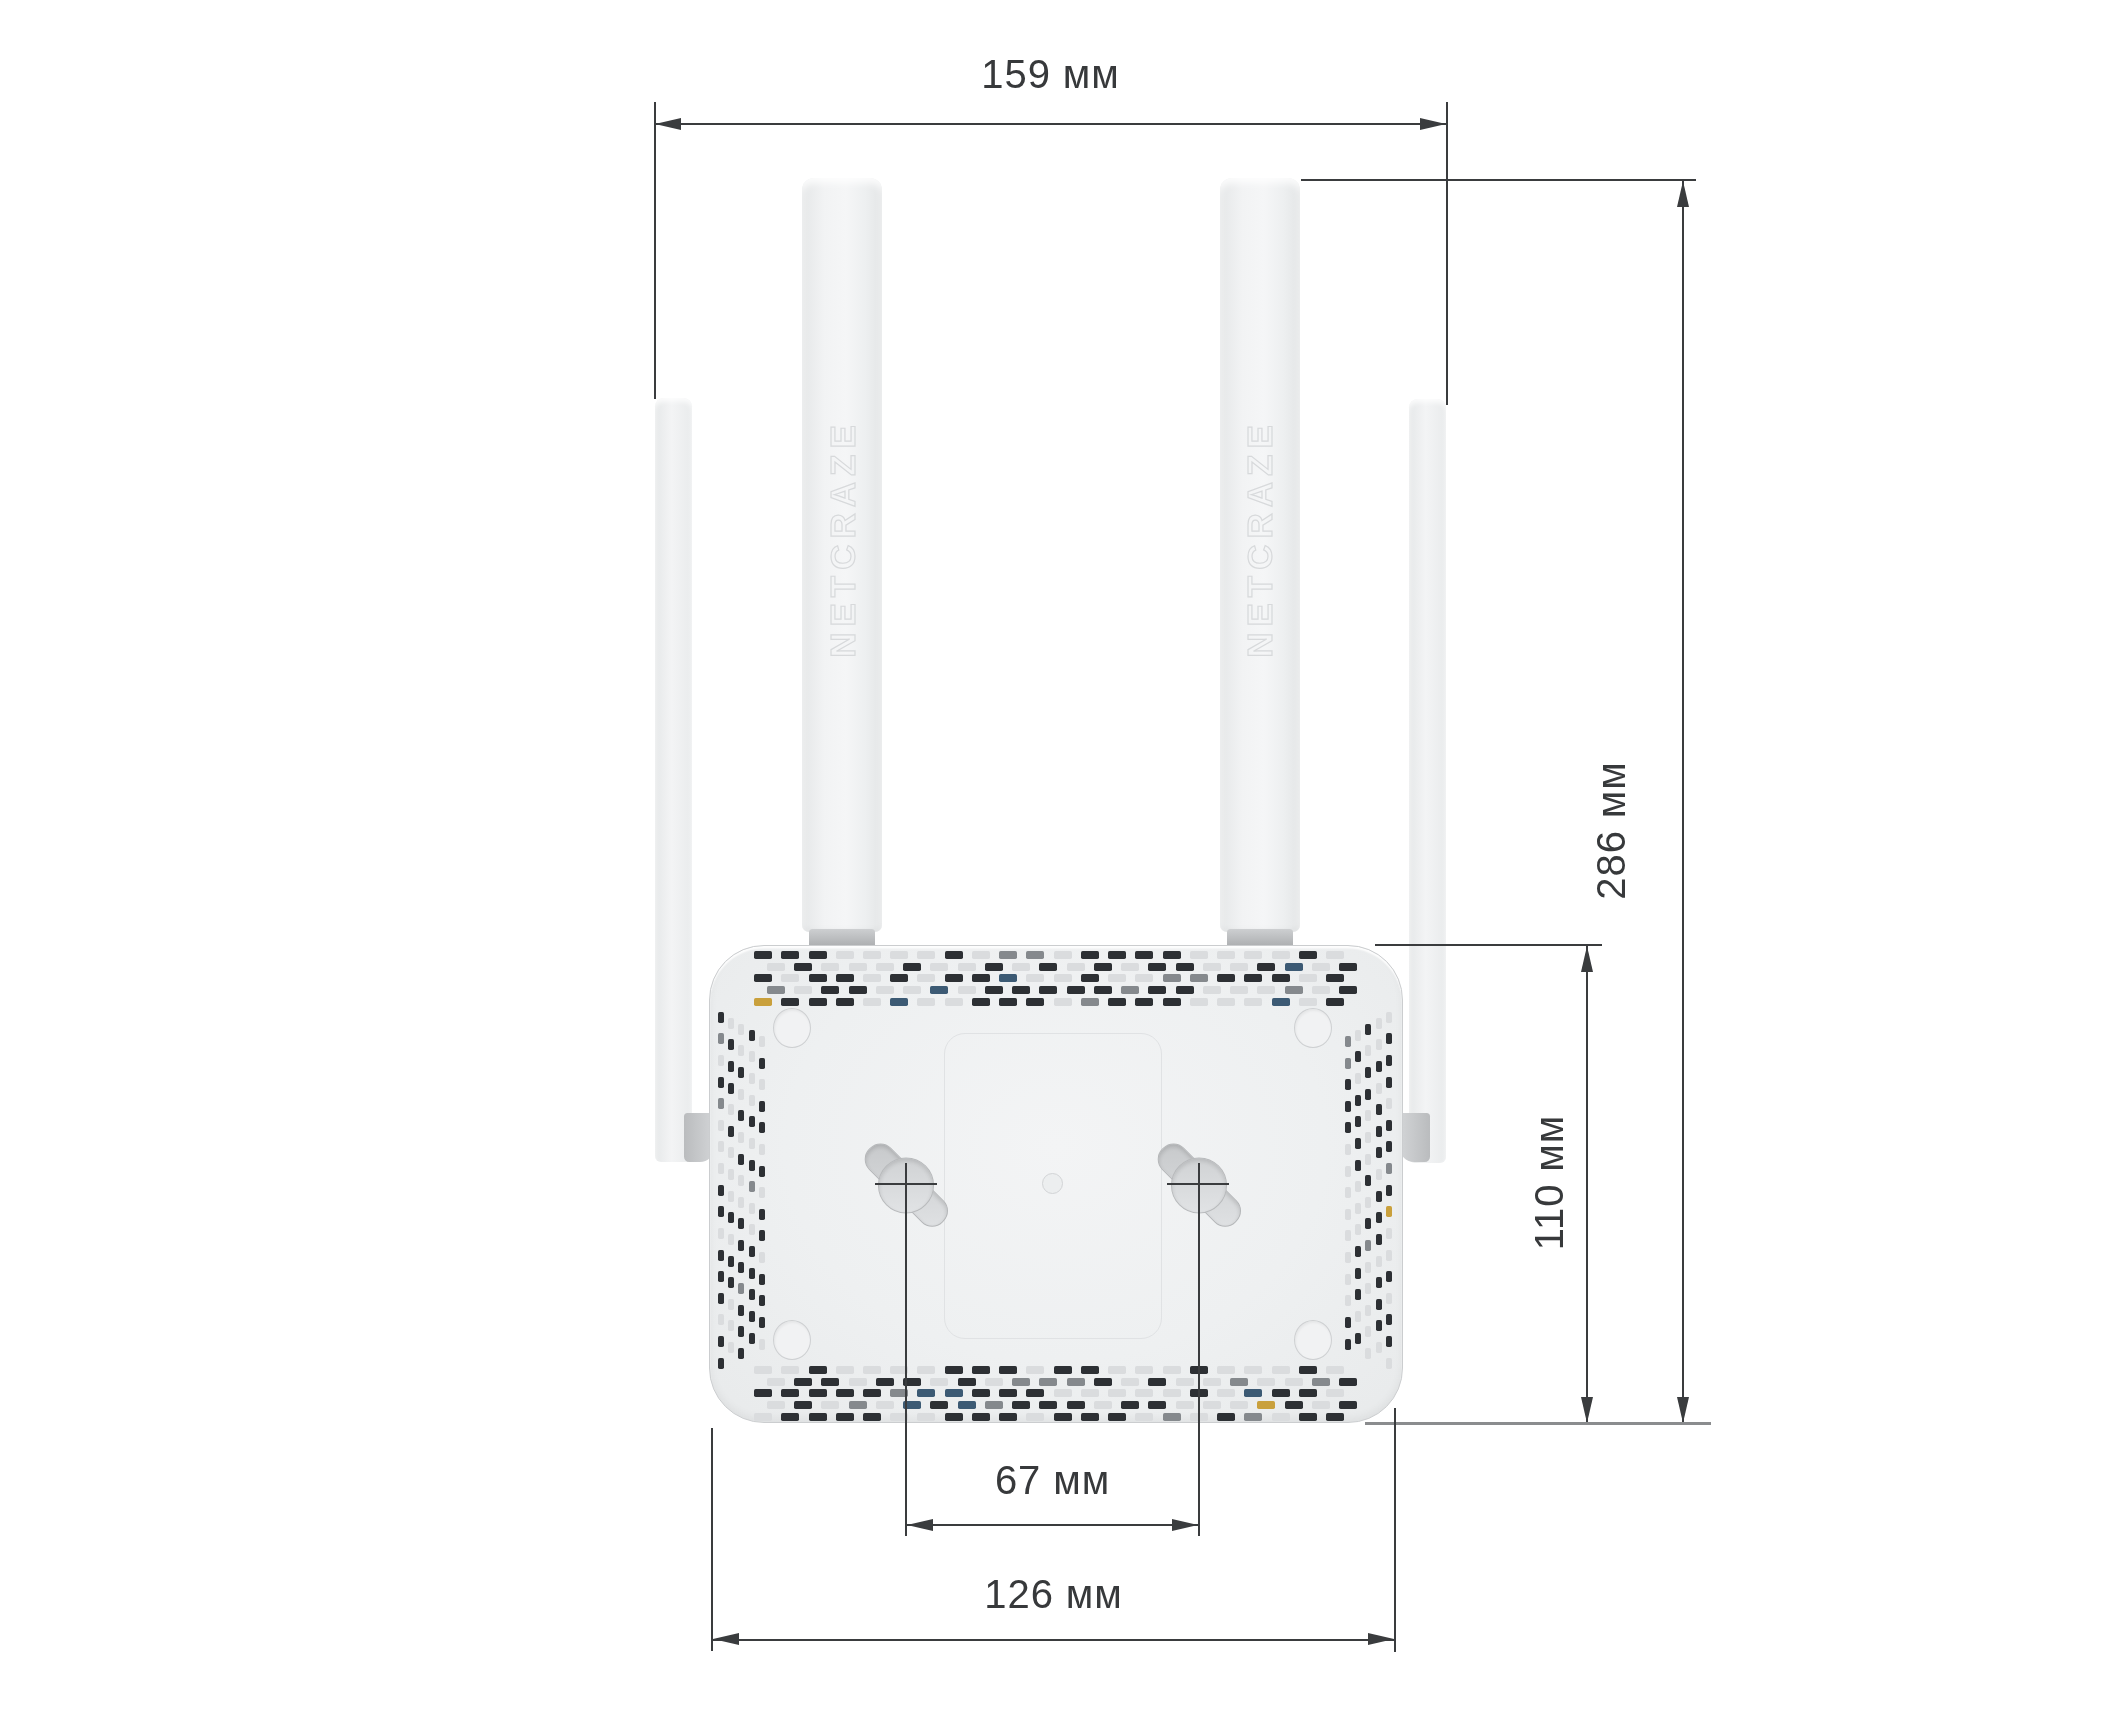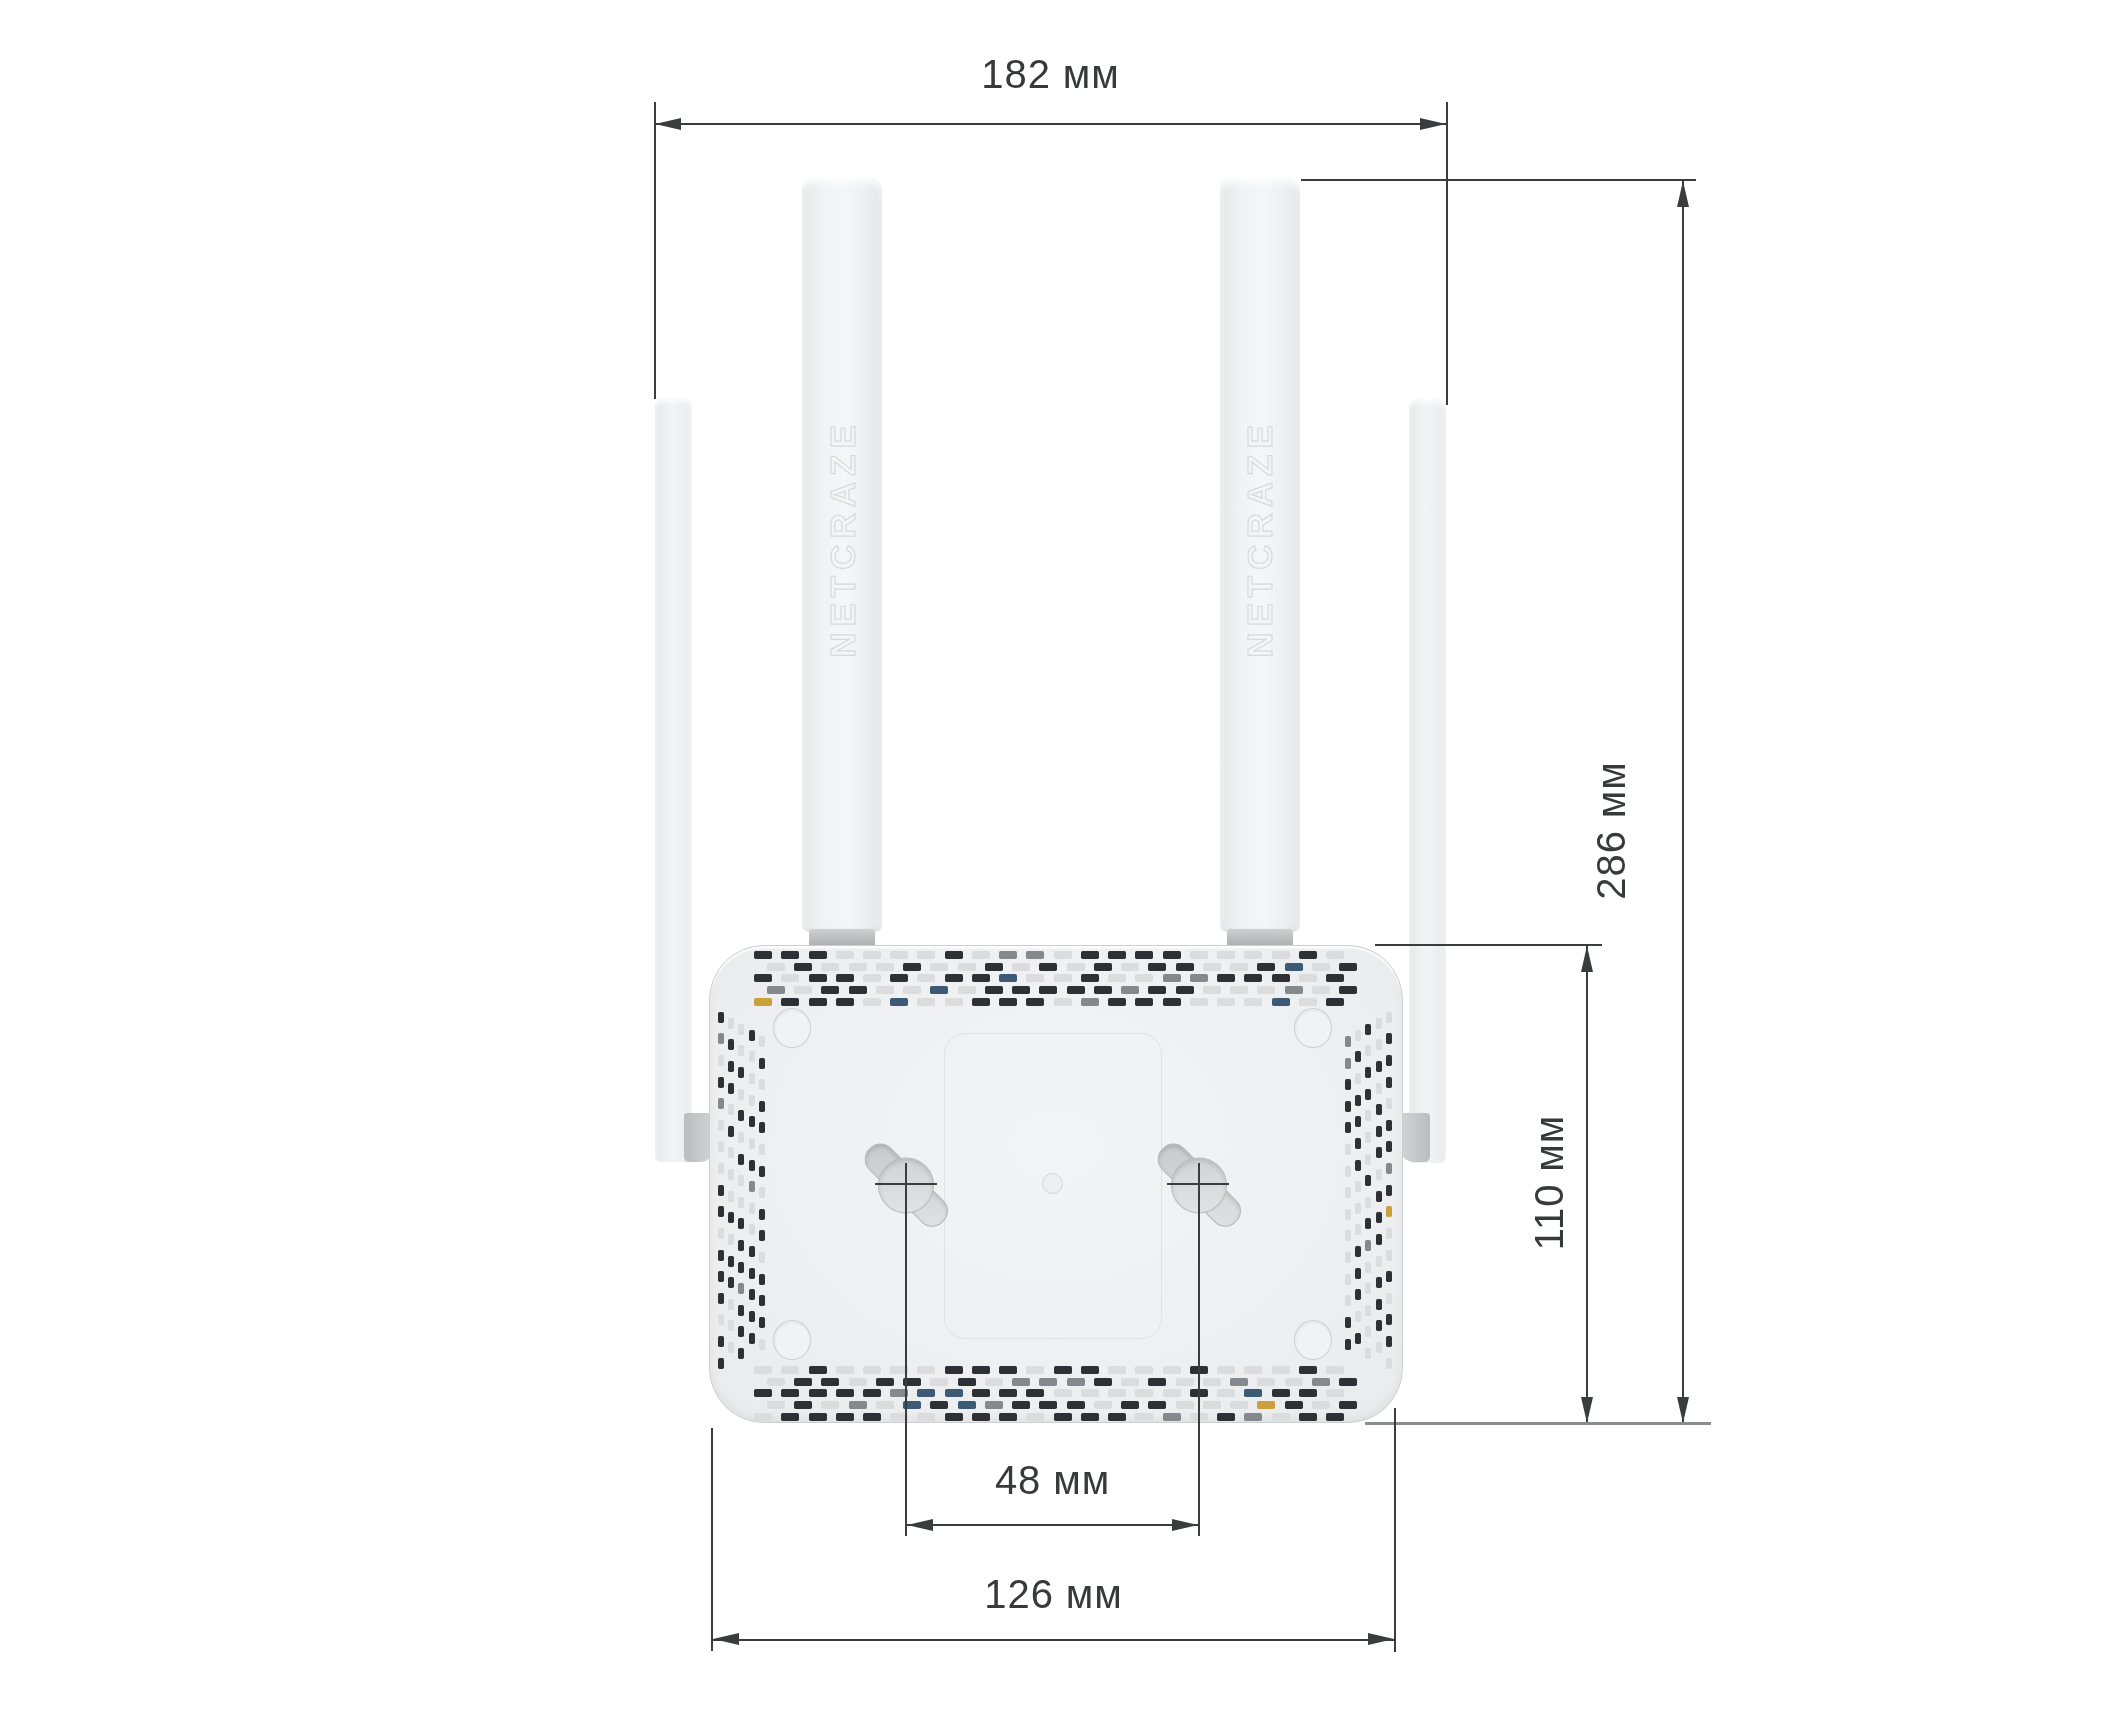--- a/index.html
+++ b/index.html
@@ -466,21 +466,21 @@
   <div class="keyhole" style="left:1147px;top:1132px;">
     <div class="pill"></div>
       <div class="knob"></div>
   </div>
 
   <div class="dline" style="left:654px;top:102px;width:1.7px;height:297px;"></div>
   <div class="dline" style="left:1446px;top:102px;width:1.7px;height:303px;"></div>
   <div class="dline" style="left:655px;top:123px;width:792px;height:1.7px;"></div>
   <div class="arr l" style="left:655px;top:118px;"></div>
   <div class="arr r" style="left:1420px;top:118px;"></div>
-  <div class="dim-label" style="left:921px;top:52px;">182 мм</div>
+  <div class="dim-label" style="left:921px;top:52px;">159 мм</div>
 
   <div class="dline" style="left:1301px;top:179px;width:395px;height:1.7px;"></div>
   <div class="dline" style="left:1682px;top:180px;width:1.7px;height:1243px;"></div>
   <div class="arr u" style="left:1677px;top:181px;"></div>
   <div class="arr d" style="left:1677px;top:1397px;"></div>
   <div class="dim-label rot" style="left:1482px;top:808px;">286 мм</div>
 
   <div class="dline" style="left:1375px;top:944px;width:227px;height:1.7px;"></div>
   <div class="dline" style="left:1586px;top:945px;width:1.7px;height:478px;"></div>
   <div class="arr u" style="left:1581px;top:946px;"></div>
@@ -489,21 +489,21 @@
 
   <div class="gline" style="left:1365px;top:1422px;width:346px;height:2.6px;"></div>
 
   <div class="dline" style="left:875px;top:1183px;width:62px;height:1.7px;"></div>
   <div class="dline" style="left:1167px;top:1183px;width:62px;height:1.7px;"></div>
   <div class="dline" style="left:905px;top:1163px;width:1.7px;height:373px;"></div>
   <div class="dline" style="left:1198px;top:1163px;width:1.7px;height:373px;"></div>
   <div class="dline" style="left:906px;top:1524px;width:292px;height:1.7px;"></div>
   <div class="arr l" style="left:907px;top:1519px;"></div>
   <div class="arr r" style="left:1172px;top:1519px;"></div>
-  <div class="dim-label" style="left:923px;top:1458px;">48 мм</div>
+  <div class="dim-label" style="left:923px;top:1458px;">67 мм</div>
 
   <div class="dline" style="left:711px;top:1428px;width:1.7px;height:223px;"></div>
   <div class="dline" style="left:1394px;top:1408px;width:1.7px;height:244px;"></div>
   <div class="dline" style="left:712px;top:1639px;width:683px;height:1.7px;"></div>
   <div class="arr l" style="left:713px;top:1633px;"></div>
   <div class="arr r" style="left:1368px;top:1633px;"></div>
   <div class="dim-label" style="left:924px;top:1572px;">126 мм</div>
 
 </div>
 

